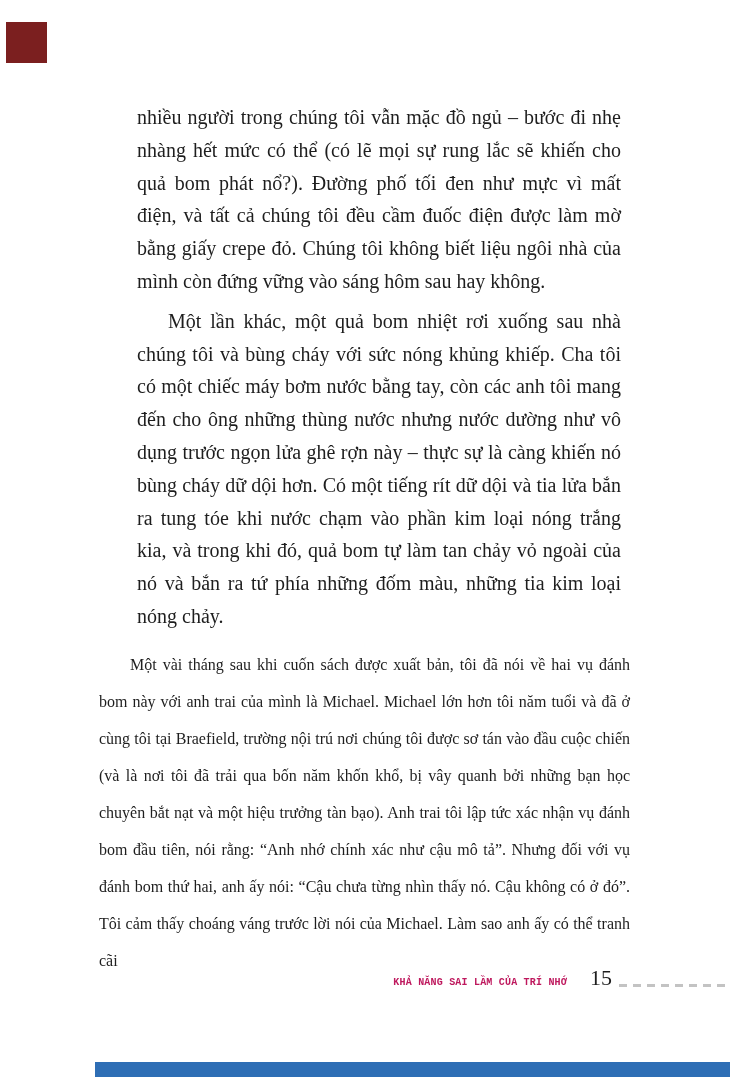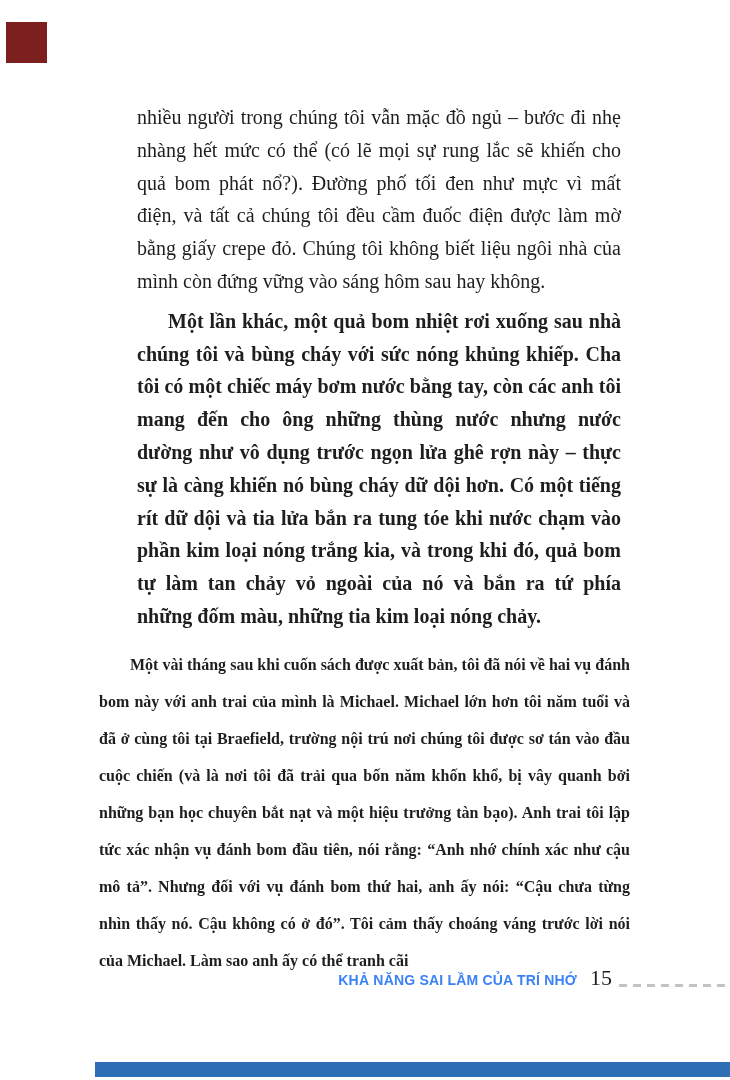--- a/index.html
+++ b/index.html
@@ -38,47 +38,46 @@
     margin-left: 137px;
     margin-right: 109px;
     font-size: 20px;
     line-height: 32.8px;
   }
   .quote + .quote {
     margin-top: 7px;
   }
   .indent {
     text-indent: 31px;
-    font-weight: bold;
   }
   .body-para {
     margin-top: 13px;
     margin-left: 99px;
     margin-right: 100px;
     font-size: 16px;
     line-height: 37px;
   }
   .footer {
     position: absolute;
     top: 965px;
     left: 0;
     width: 612px;
     text-align: right;
     white-space: nowrap;
   }
   .running-title {
-    font-family: Liberation Sans, sans-serif;
+    font-family: Liberation Mono, monospace;
     font-weight: bold;
-    font-size: 14px;
+    font-size: 10px;
     letter-spacing: 0.2px;
-    color: #3b82f6;
+    color: #be185d;
   }
   .page-number {
     font-size: 22px;
-    margin-left: 9px;
+    margin-left: 19px;
     color: #1e1e1e;
   }
   .dashes {
     position: absolute;
     left: 619px;
     top: 984px;
     width: 109px;
     height: 3px;
     background: repeating-linear-gradient(to right, #c3c3c3 0 8px, transparent 8px 14px);
   }

